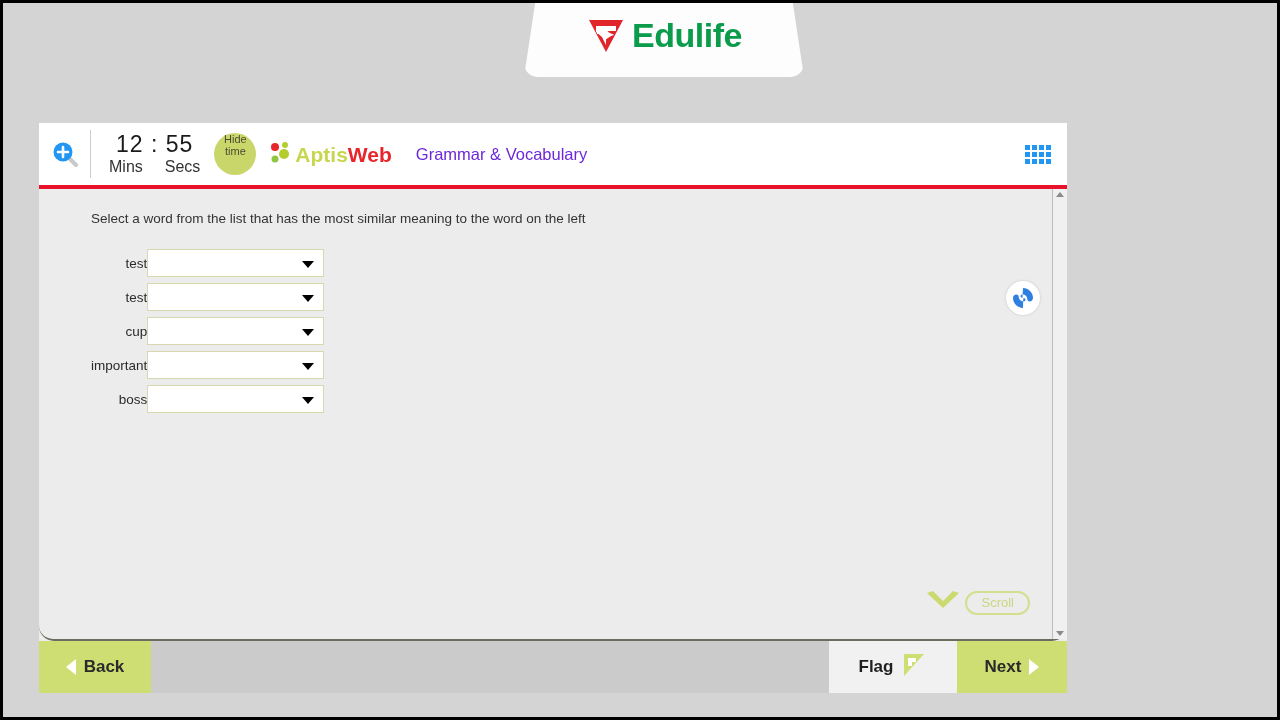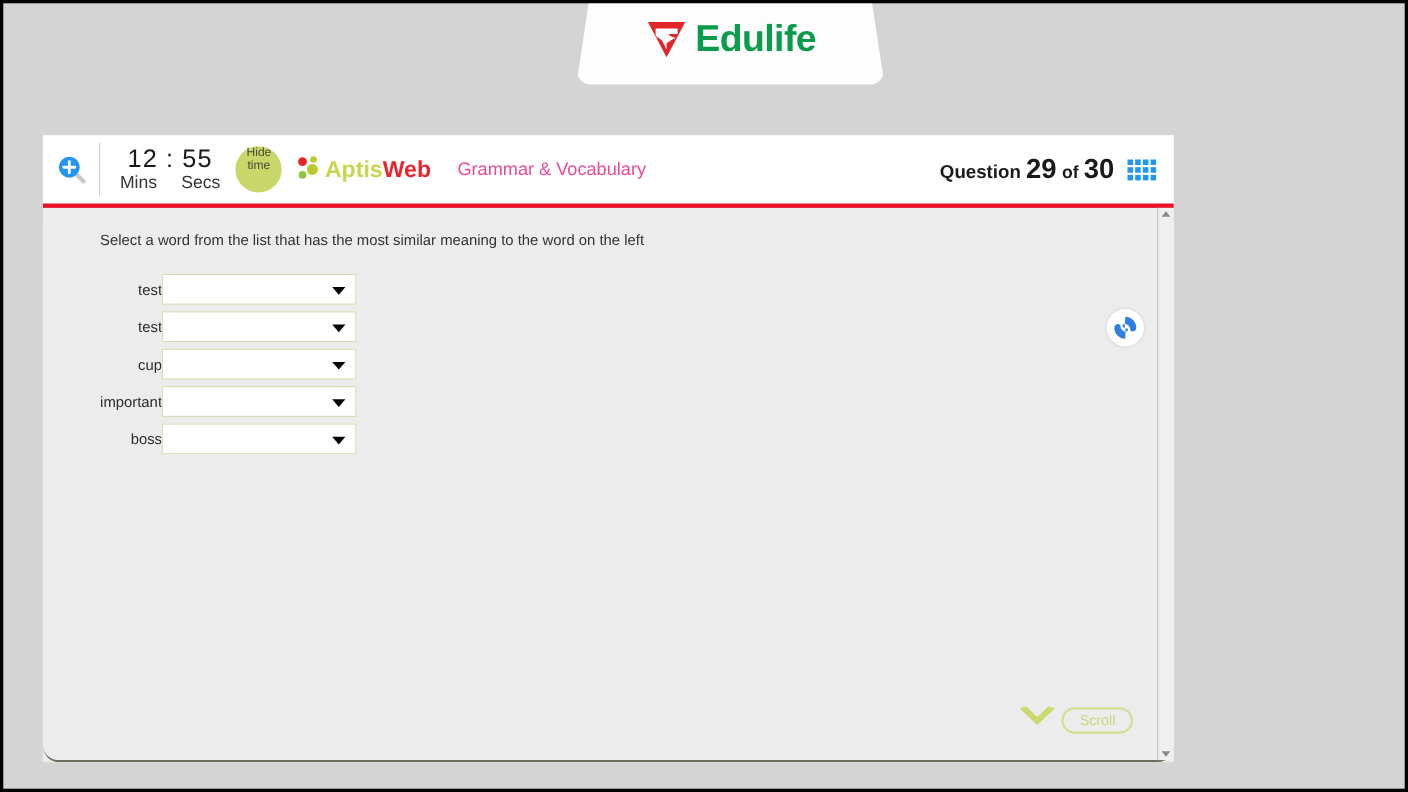--- a/index.html
+++ b/index.html
@@ -67,21 +67,21 @@
     background: #c9d66a;
     display: flex; flex-direction: column; align-items: center; justify-content: flex-start;
     font-size: 11px; color: #4c4c32; line-height: 1.1; cursor: pointer;
     margin-right: 14px;
   }
   .aptis-logo { display: flex; align-items: center; gap: 3px; margin-right: 24px; }
   .aptis-dots { width: 22px; height: 26px; flex: none; }
   .aptis-word { font-size: 21px; font-weight: bold; line-height: 1; }
   .aptis-word .a { color: #c8d64f; }
   .aptis-word .web { color: #e8252b; }
-  .section-title { font-size: 16.5px; color: #ec4899; }
+  .section-title { font-size: 16.5px; color: #6d28d9; }
   .qcount {
     margin-left: auto; display: flex; align-items: center; gap: 12px;
     padding-right: 16px;
   }
   .qcount-text { font-size: 17px; font-weight: bold; color: #1a1a1a; }
   .qcount-text .big { font-size: 25px; }
   .qcount-text .of { font-size: 16px; font-weight: bold; }
   .grid-icon { display: grid; grid-template-columns: repeat(4, 5px); gap: 2px; cursor: pointer; }
   .grid-icon i { width: 5px; height: 5px; background: #2196f3; display: block; }
 
@@ -224,26 +224,20 @@
         </svg>
       </span>
       <span class="aptis-word">
         <span class="a">Aptis</span><span class="web">Web</span>
       </span>
     </div>
 
     <div class="section-title">Grammar &amp; Vocabulary</div>
 
     <div class="qcount">
-      <div class="qcount-text">
-        <span>Question</span>
-        <span class="big">29</span>
-        <span class="of">of</span>
-        <span class="big">30</span>
-      </div>
       <div class="grid-icon">
         <i></i>
           <i></i>
           <i></i>
           <i></i>
         <i></i>
           <i></i>
           <i></i>
           <i></i>
         <i></i>
@@ -311,13 +305,33 @@
         <span class="scroll-pill">Scroll</span>
       </div>
     </div>
 
     <div class="scrollbar">
       <span class="sb-arrow sb-up"></span>
       <span class="sb-arrow sb-down"></span>
     </div>
   </div>
 
+  <div class="footer">
+    <div class="btn-back">
+      <span class="tri-left"></span>
+      <span>Back</span>
+    </div>
+    <div class="footer-spacer"></div>
+    <div class="btn-flag">
+      <span>Flag</span>
+      <span>
+        <svg width="28" height="28" viewBox="0 0 28 28">
+          <path d="M5 3 L25 3 L5 25 Z" fill="#cede72"></path>
+          <path d="M9 7 L17 7 L17 11 L13 11 L13 15 L9 15 Z" fill="#fff"></path>
+        </svg>
+      </span>
+    </div>
+    <div class="btn-next">
+      <span>Next</span>
+      <span class="tri-right"></span>
+    </div>
+  </div>
 </div>
 
 </body></html>

